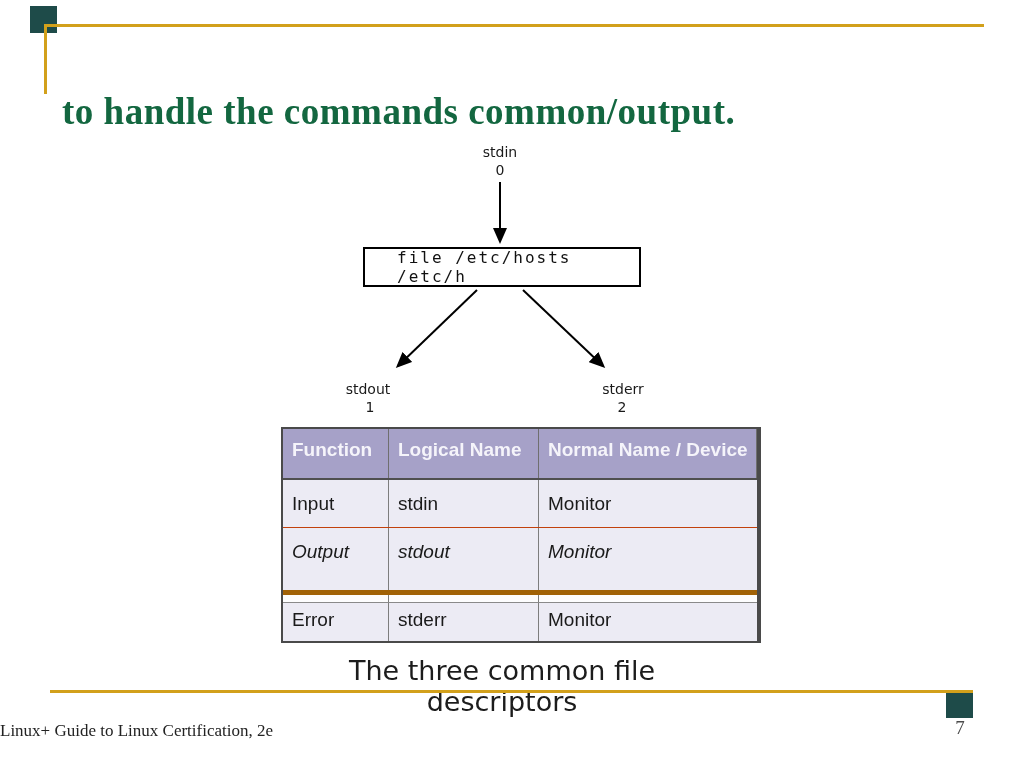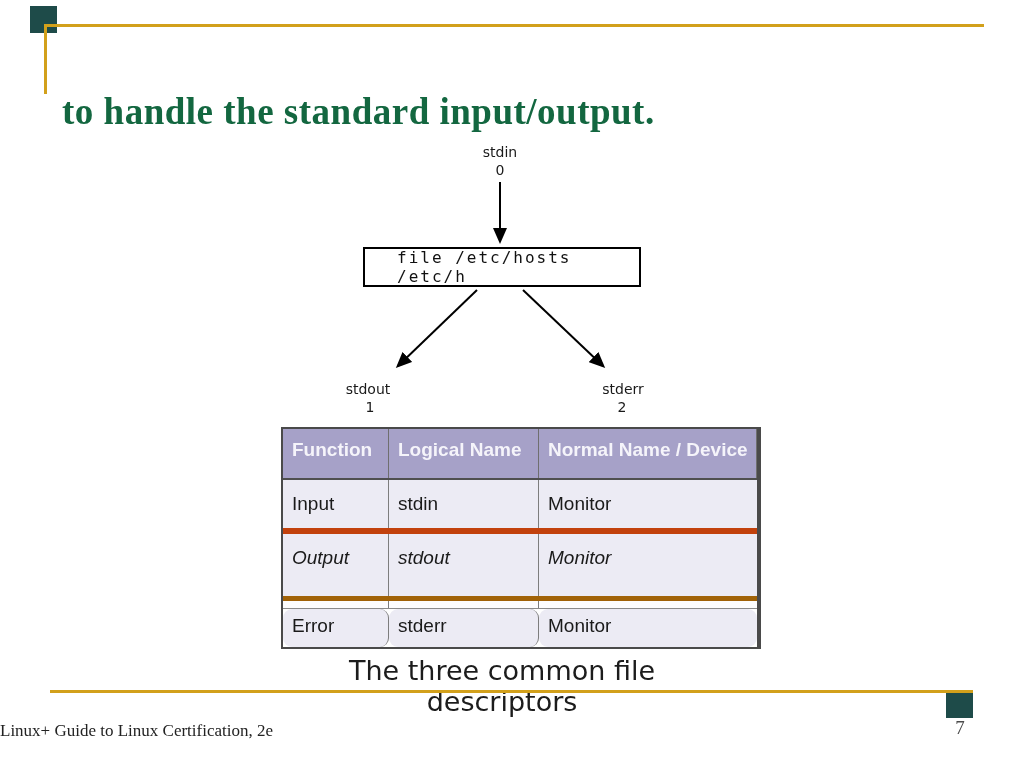--- a/index.html
+++ b/index.html
@@ -48,42 +48,42 @@
 
   
   .ftable {
     position:absolute; left:281px; top:427px; width:480px;
     border:2px solid var(--table_outer,#4A4A4A);
     border-right:4px solid var(--table_outer,#4A4A4A);
     background:#fff;
   }
   .frow { display:grid; grid-template-columns:106px 150px 218px; }
   .frow.head { height:51px; background:var(--table_header_bg,#A6A1C8); border-bottom:2px solid #4F4F4F; }
-  .frow.r1 { height:54px; border-bottom:6px solid #c2410c; }
+  .frow.r1 { height:48px; border-bottom:1px solid #c2410c; }
   .frow.r2 { height:67px; border-bottom:5px solid #a16207;font-style:italic; }
   .frow.gapline { height:8px; background:#FDFDFE; border-bottom:1px solid #8A8A8A; }
   .frow.r3 { height:38px; }
   .fcell {
     border-right:1px solid var(--table_grid,#7D7D7D);
     padding:13px 6px 0 9px;
     font-size:19px; color:var(--ink,#1A1A1A);
     font-family:"Liberation Sans", sans-serif;
     background:var(--table_body_bg,#ECEBF4);
     overflow:hidden; white-space:nowrap;
   }
   .fcell:last-child { border-right:none; }
   .frow.head .fcell {
     background:transparent;
     border-right:1px solid #6F6F6F;
     padding-top:10px;
     font-weight:bold; font-size:19px;
     color:var(--table_header_text,#F5F4FA);
   }
   .frow.gapline .fcell { background:transparent; padding:0; }
-  .frow.r3 .fcell { padding-top:6px;border-radius:9px; }
+  .frow.r3 .fcell { padding-top:6px; }
 
   .table-caption {
     position:absolute; left:282px; top:655px; width:440px;
     text-align:center;
     font-family:"DejaVu Sans", sans-serif;
     font-size:27px; color:#1C1C1C;
   }
 
   
   .footer-text {
@@ -102,21 +102,21 @@
 </head>
 <body>
 
 <div class="slide">
 
   <div class="corner-square tl"></div>
   <div class="corner-square br"></div>
   <div class="title-rule-top"></div>
   <div class="title-rule-left"></div>
 
-  <h1 class="slide-title"><br><span>to handle the standard input/output.</span></h1>
+  <h1 class="slide-title"><br><span>to handle the commands common/output.</span></h1>
 
   <div class="diagram">
     <div class="dlabel" style="left:160px; top:3px;">stdin</div>
     <div class="dlabel" style="left:160px; top:21px;">0</div>
 
     <svg class="arrows" width="330" height="290" viewBox="0 0 330 290">
       <defs>
         <marker id="ah" markerUnits="userSpaceOnUse" markerWidth="16" markerHeight="14" refX="13" refY="7" orient="auto">
           <path d="M0,0 L16,7 L0,14 Z" fill="#000"></path>
         </marker>

